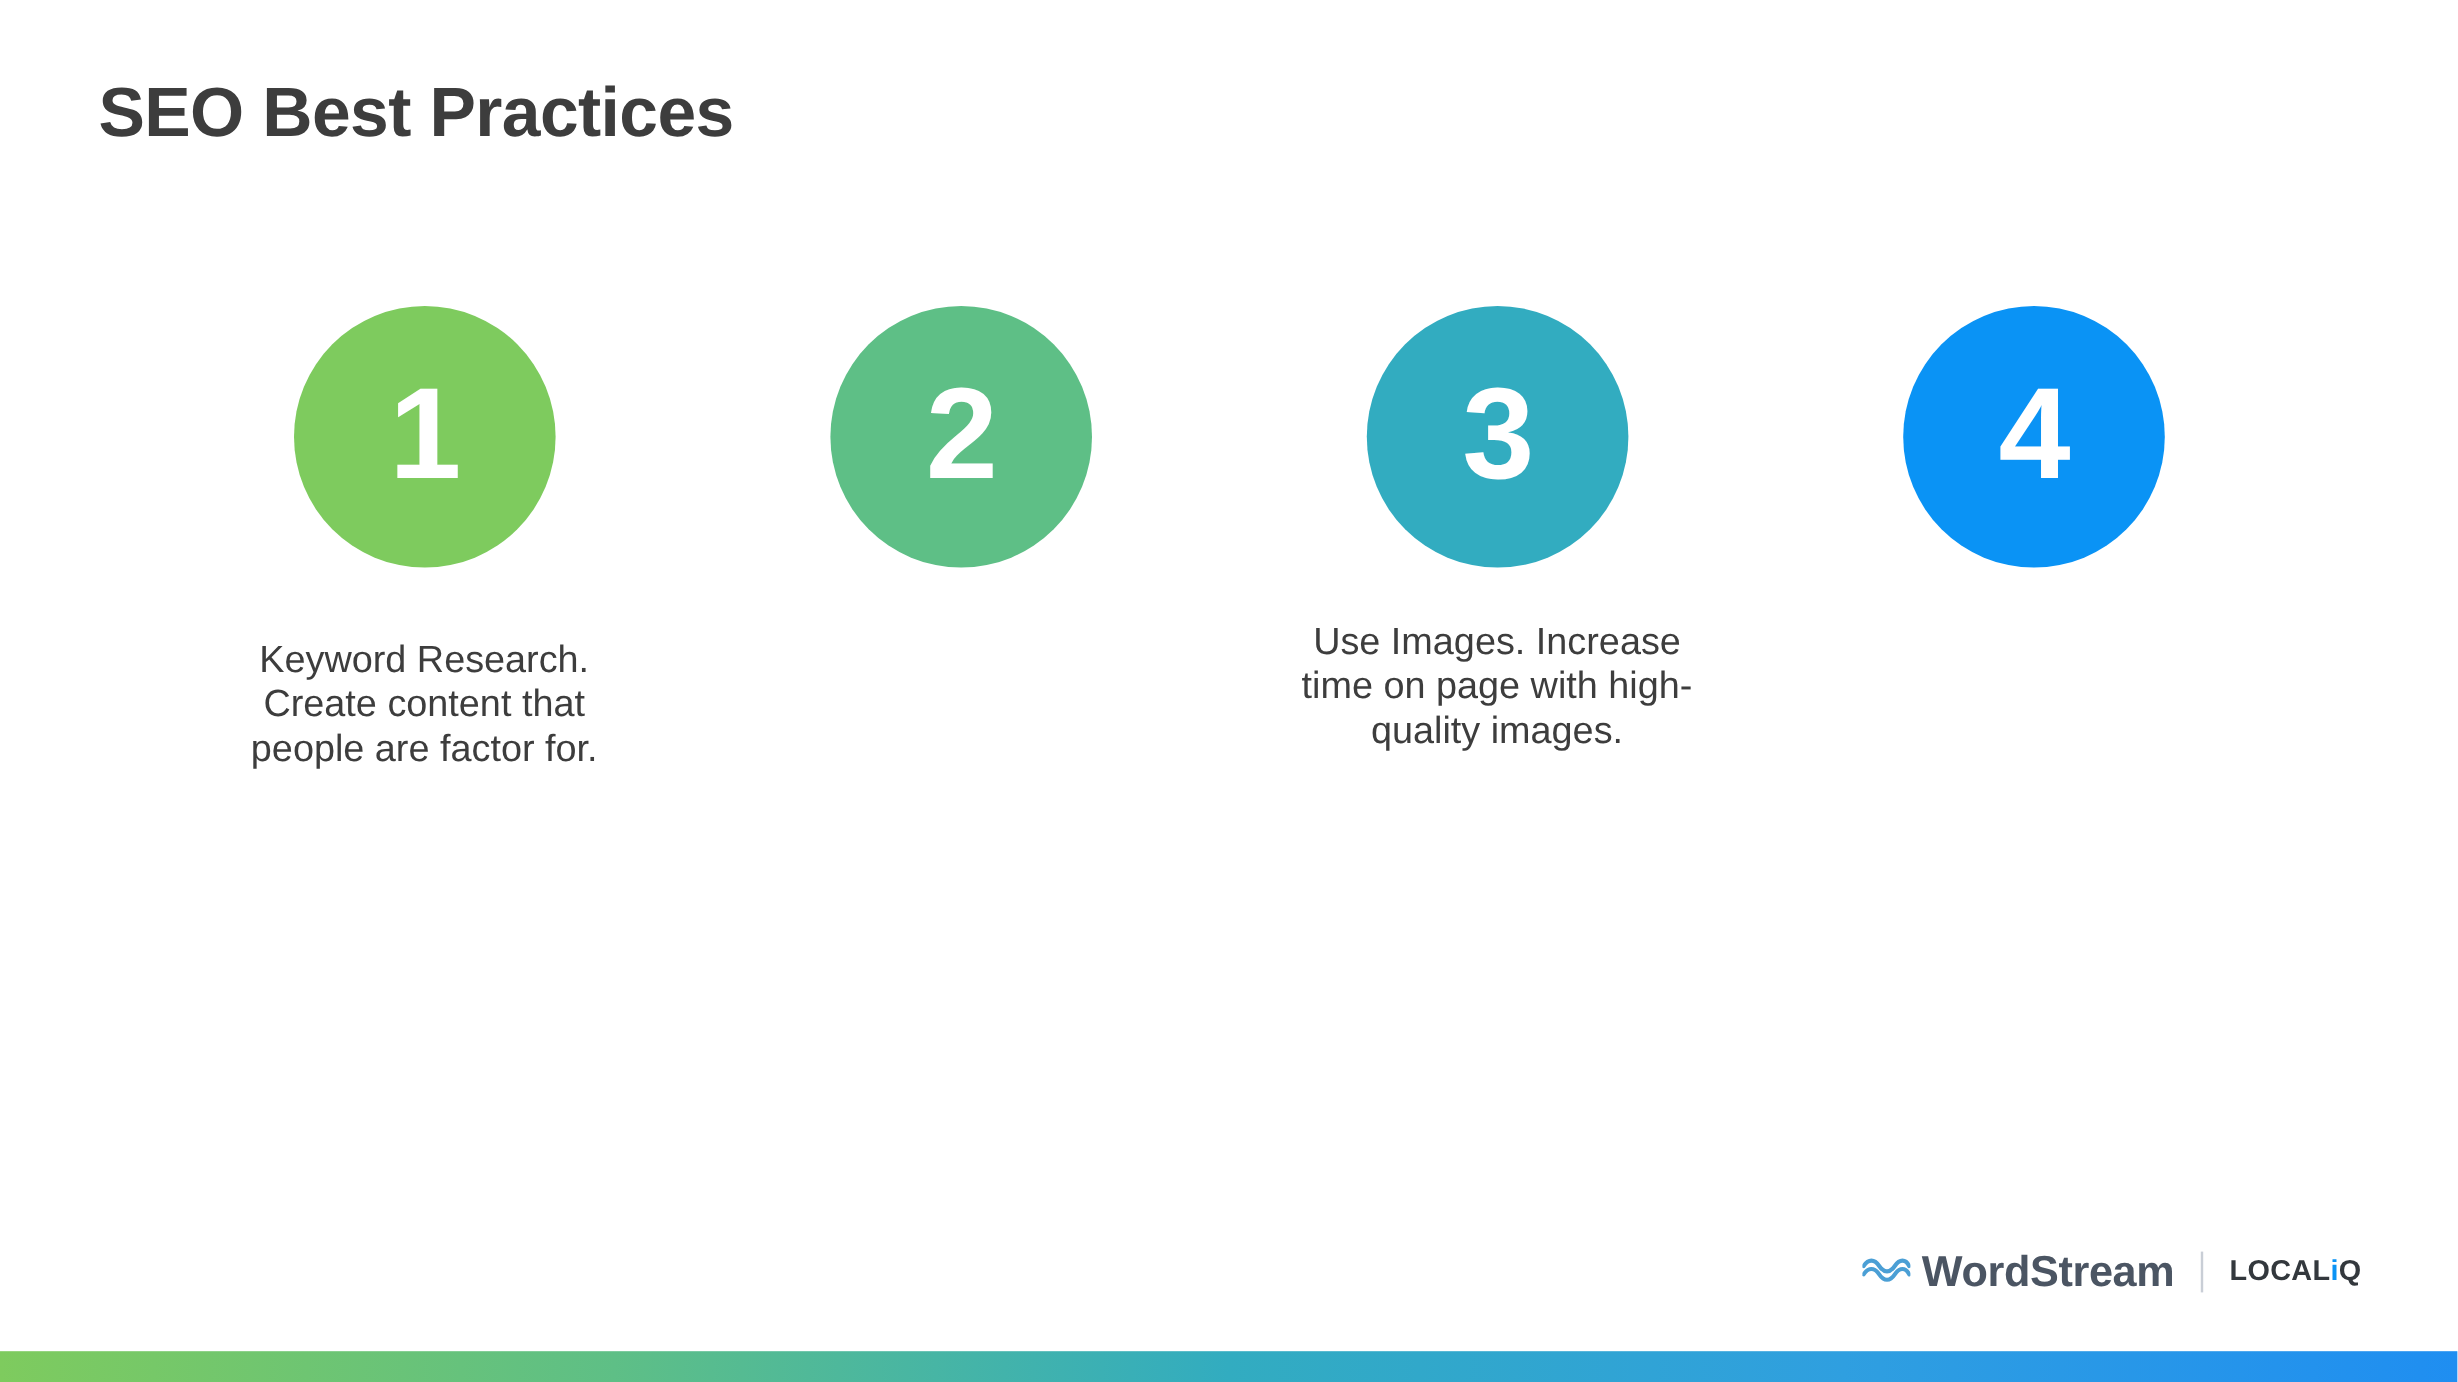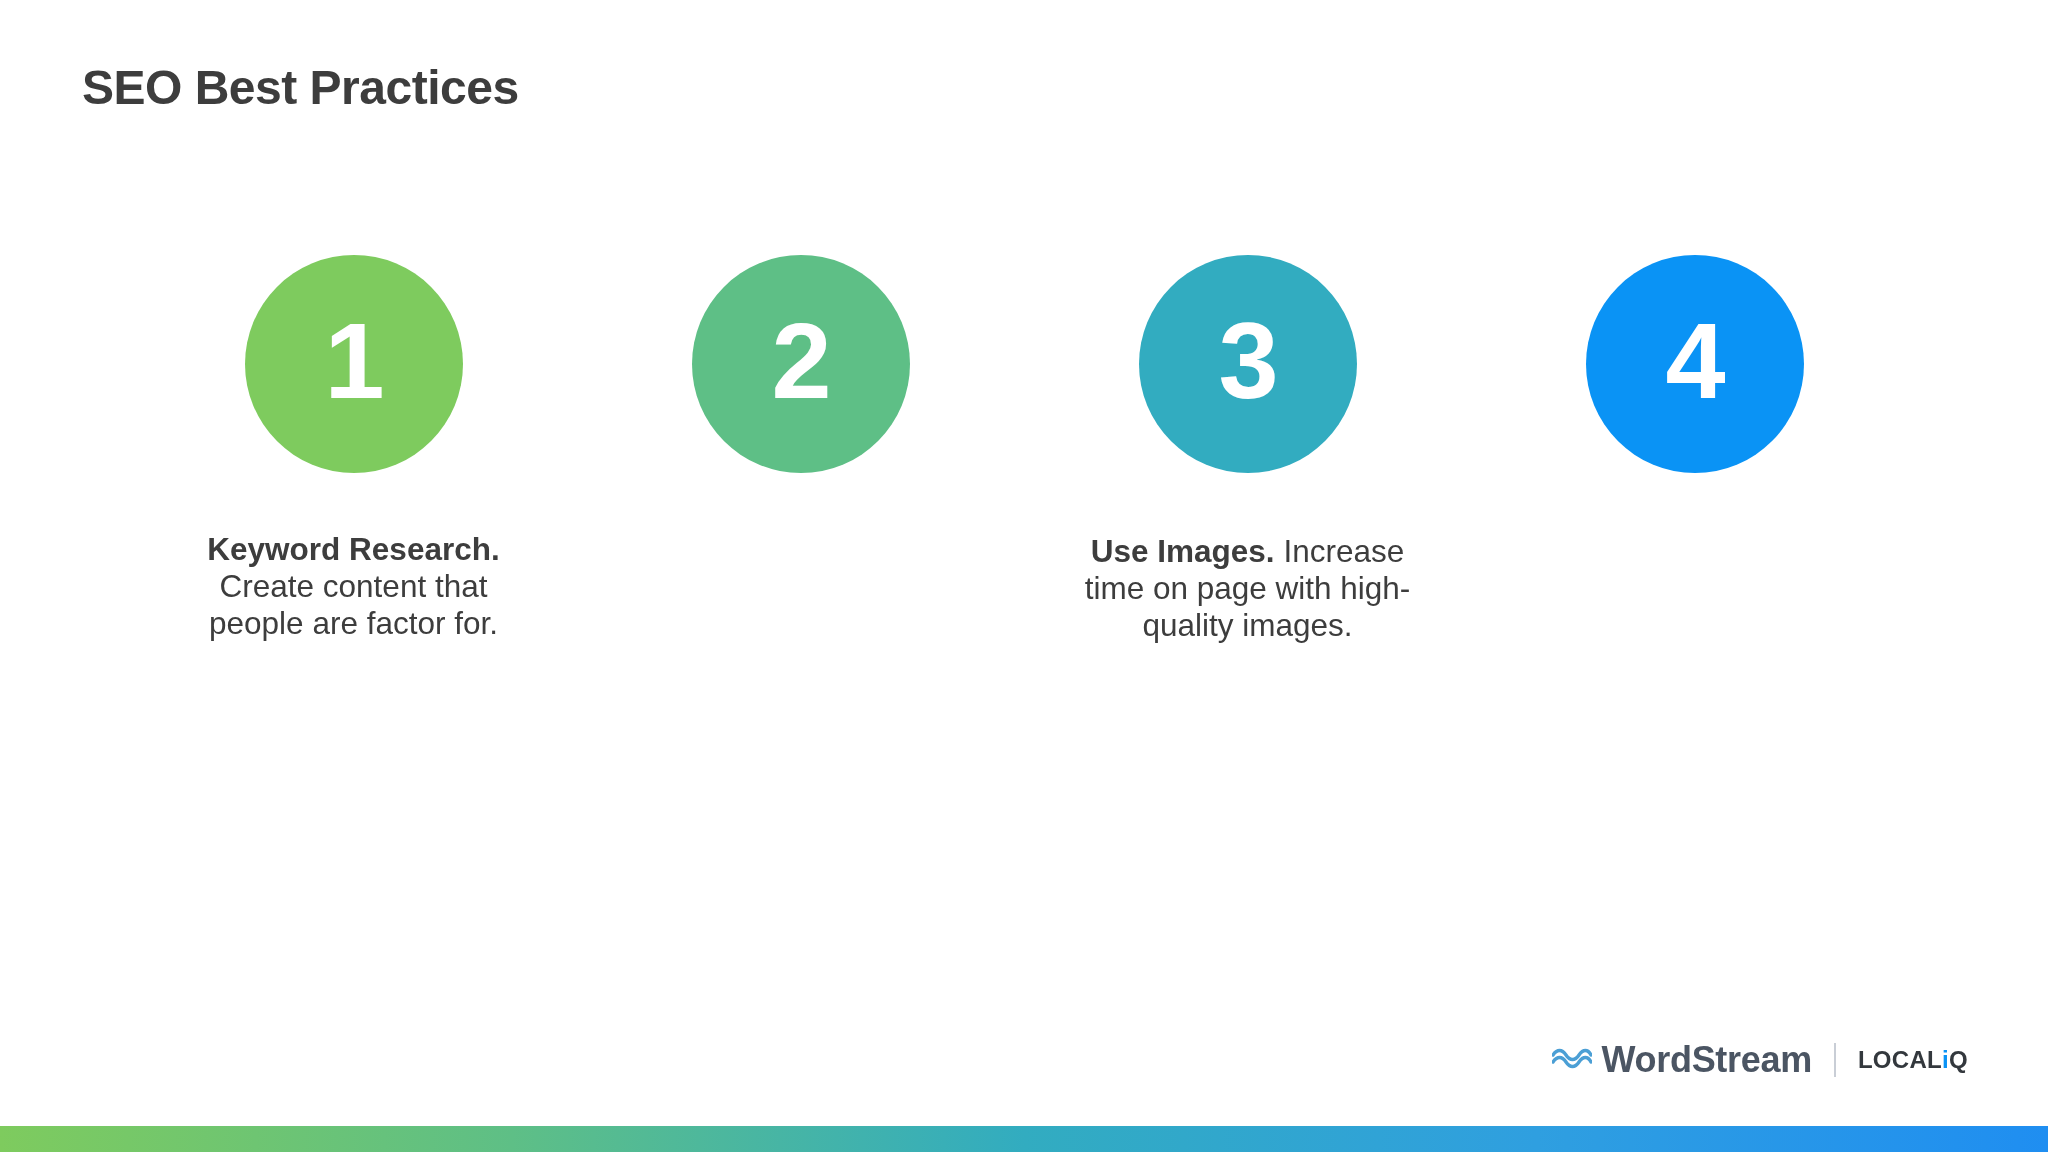--- a/index.html
+++ b/index.html
@@ -12,21 +12,21 @@
   .slide {
     position:relative;
     width:2048px; height:1152px;
     background:#ffffff;
   }
 
   
   .title {
     position:absolute;
     left:82px; top:60px;
-    font-size:48px;
+    font-size:58px;
     font-weight:bold;
     letter-spacing:-0.5px;
     color:#3d3d3d;
     white-space:nowrap;
   }
 
   
   .columns {
     position:absolute;
     left:130px; top:255px;
@@ -59,28 +59,28 @@
   }
   .caption {
     margin-top:58px;
     text-align:center;
     width:330px;
     font-size:31.5px;
     line-height:1.18;
     color:#3d3d3d;
   }
   .caption .lead {
-    font-weight:bold;
+    font-weight:normal;
   }
   .caption .body {
     font-weight:normal;
   }
 
   
-  .col-3 .caption { margin-top:60px; }
+  .col-3 .caption { margin-top:43px; }
 
   
   .footer {
     position:absolute;
     right:80px; bottom:72px;
     display:flex;
     align-items:center;
     gap:22px;
     height:40px;
   }

